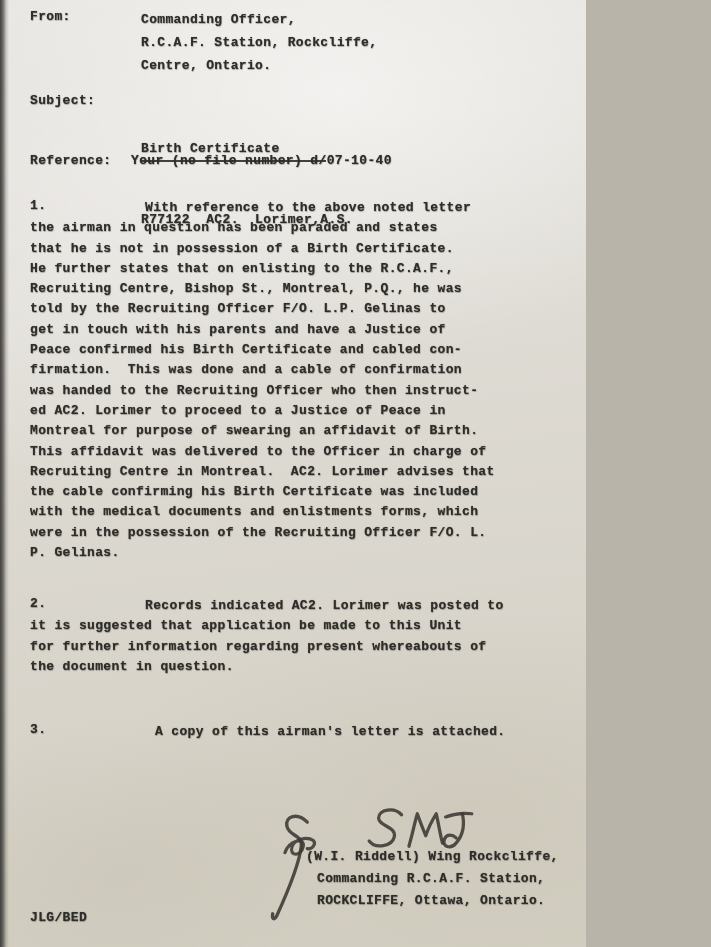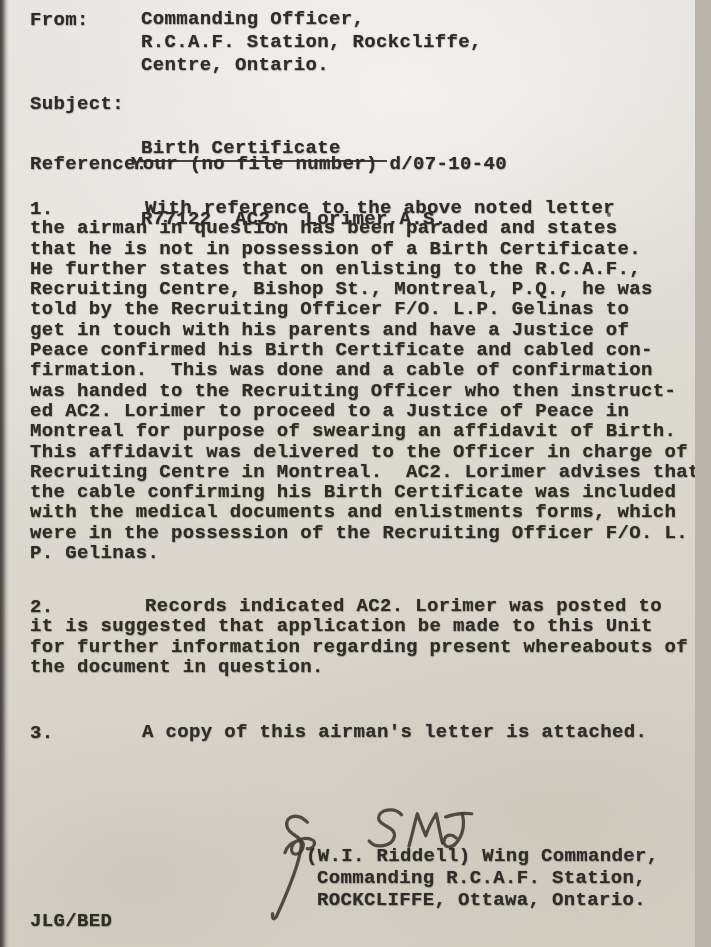--- a/index.html
+++ b/index.html
@@ -1,25 +1,25 @@
 <!DOCTYPE html>
 <html><head>
 <meta charset="utf-8">
 <style>
   html,body { margin:0; padding:0; background:#b8b4aa; }
   .page {
-    position:relative; width:695px; height:947px; overflow:hidden;
+    position:relative; width:586px; height:947px; overflow:hidden;
     background:
       radial-gradient(ellipse 620px 380px at 58% 10%, rgba(255,255,255,0.55), rgba(255,255,255,0) 70%),
       radial-gradient(ellipse 400px 300px at 12% 30%, rgba(255,255,255,0.25), rgba(255,255,255,0) 70%),
       radial-gradient(ellipse 500px 260px at 80% 85%, rgba(186,178,158,0.25), rgba(186,178,158,0) 75%),
       radial-gradient(ellipse 300px 200px at 20% 92%, rgba(180,174,156,0.22), rgba(180,174,156,0) 75%),
       linear-gradient(173deg, #e7e5e1 0%, #dedbd4 38%, #d8d4ca 70%, #d2cec1 100%);
     font-family:"Liberation Mono","DejaVu Sans Mono",monospace;
-    font-weight:700; font-size:19px; letter-spacing:0.35px; color:#2f2d29;
+    font-weight:700; font-size:13px; letter-spacing:0.35px; color:#2f2d29;
   }
   .ink { text-shadow:0 0 1px rgba(47,45,41,0.6), 0.5px 0.5px 0.8px rgba(47,45,41,0.3); }
   .abs { position:absolute; white-space:pre; }
   .edge-shadow {
     position:absolute; left:0; top:0; width:9px; height:947px;
     background:linear-gradient(to right, rgba(52,51,48,0.92) 0px, rgba(70,68,64,0.75) 3px, rgba(110,107,100,0.3) 6px, rgba(120,118,110,0) 9px);
   }
   .header-lines { line-height:23px; }
   .header-lines div { white-space:pre; }
   .underlined {
@@ -55,33 +55,33 @@
   <span class="abs ink" style="left:30px; top:153px;">Reference:</span>
   <span class="abs ink" style="left:131px; top:153px;">Your (no file number) d/07-10-40</span>
 
   <span class="abs ink" style="left:30px; top:198px;">1.</span>
   <div class="abs ink body-lines" style="left:30px; top:198px;"><div>With reference to the above noted letter</div><div>the airman in question has been paraded and states</div><div>that he is not in possession of a Birth Certificate.</div><div>He further states that on enlisting to the R.C.A.F.,</div><div>Recruiting Centre, Bishop St., Montreal, P.Q., he was</div><div>told by the Recruiting Officer F/O. L.P. Gelinas to</div><div>get in touch with his parents and have a Justice of</div><div>Peace confirmed his Birth Certificate and cabled con-</div><div>firmation.  This was done and a cable of confirmation</div><div>was handed to the Recruiting Officer who then instruct-</div><div>ed AC2. Lorimer to proceed to a Justice of Peace in</div><div>Montreal for purpose of swearing an affidavit of Birth.</div><div>This affidavit was delivered to the Officer in charge of</div><div>Recruiting Centre in Montreal.  AC2. Lorimer advises that</div><div>the cable confirming his Birth Certificate was included</div><div>with the medical documents and enlistments forms, which</div><div>were in the possession of the Recruiting Officer F/O. L.</div><div>P. Gelinas.</div></div>
 
   <span class="abs ink" style="left:30px; top:596px;">2.</span>
   <div class="abs ink body-lines" style="left:30px; top:596px;"><div>Records indicated AC2. Lorimer was posted to</div><div>it is suggested that application be made to this Unit</div><div>for further information regarding present whereabouts of</div><div>the document in question.</div></div>
 
   <span class="abs ink" style="left:30px; top:722px;">3.</span>
-  <div class="abs ink body-lines" style="left:27px; top:722px;"><div>A copy of this airman's letter is attached.</div></div>
+  <div class="abs ink body-lines" style="left:40px; top:722px;"><div>A copy of this airman's letter is attached.</div></div>
 
   <svg class="hand" style="left:366px; top:806px;" width="110" height="48" viewBox="0 0 105 45" aria-label="SMJ">
     <path d="M34,8 C27,0 12,3 12,11 C12,19 29,19 27,29 C25,38 9,41 3,33" stroke-width="3.1"></path>
     <path d="M41,38 C45,24 47,13 49,7 C51,13 55,23 57,28 C59,22 64,12 67,7 C69,15 71,28 73,35" stroke-width="3.1"></path>
     <path d="M76,10 C84,7 94,6 101,7" stroke-width="3.1"></path>
     <path d="M92,7 C94,16 93,27 86,35 C81,41 72,39 75,31 C77,26 83,27 86,30" stroke-width="3.1"></path>
   </svg>
 
   <svg class="hand" style="left:260px; top:812px;" width="62" height="112" viewBox="0 0 60 110" aria-label="for">
     <path d="M46,10 C36,0 24,4 26,14 C28,24 42,22 40,34 C38,52 26,80 16,102 C14,106 11,106 12,100" stroke-width="3.3"></path>
     <path d="M24,40 C28,28 44,24 42,34 C40,44 28,44 31,34 C34,26 46,24 52,28 C55,31 51,37 46,36" stroke-width="3.1"></path>
   </svg>
 
-  <div class="abs ink sig-lines" style="left:306px; top:846px;"><div>(W.I. Riddell) Wing Commander,</div><div>Commanding R.C.A.F. Station,</div><div>ROCKCLIFFE, Ottawa, Ontario.</div></div>
+  <div class="abs ink sig-lines" style="left:306px; top:846px;"><div>(W.I. Riddell) Wing Rockcliffe,</div><div>Commanding R.C.A.F. Station,</div><div>ROCKCLIFFE, Ottawa, Ontario.</div></div>
 
   <span class="abs ink" style="left:30px; top:910px;text-align:center;">JLG/BED</span>
 
   <span class="speck" style="left:607px; top:212px; width:4px; height:5px;"></span>
 
 </div>
 
 </body></html>

